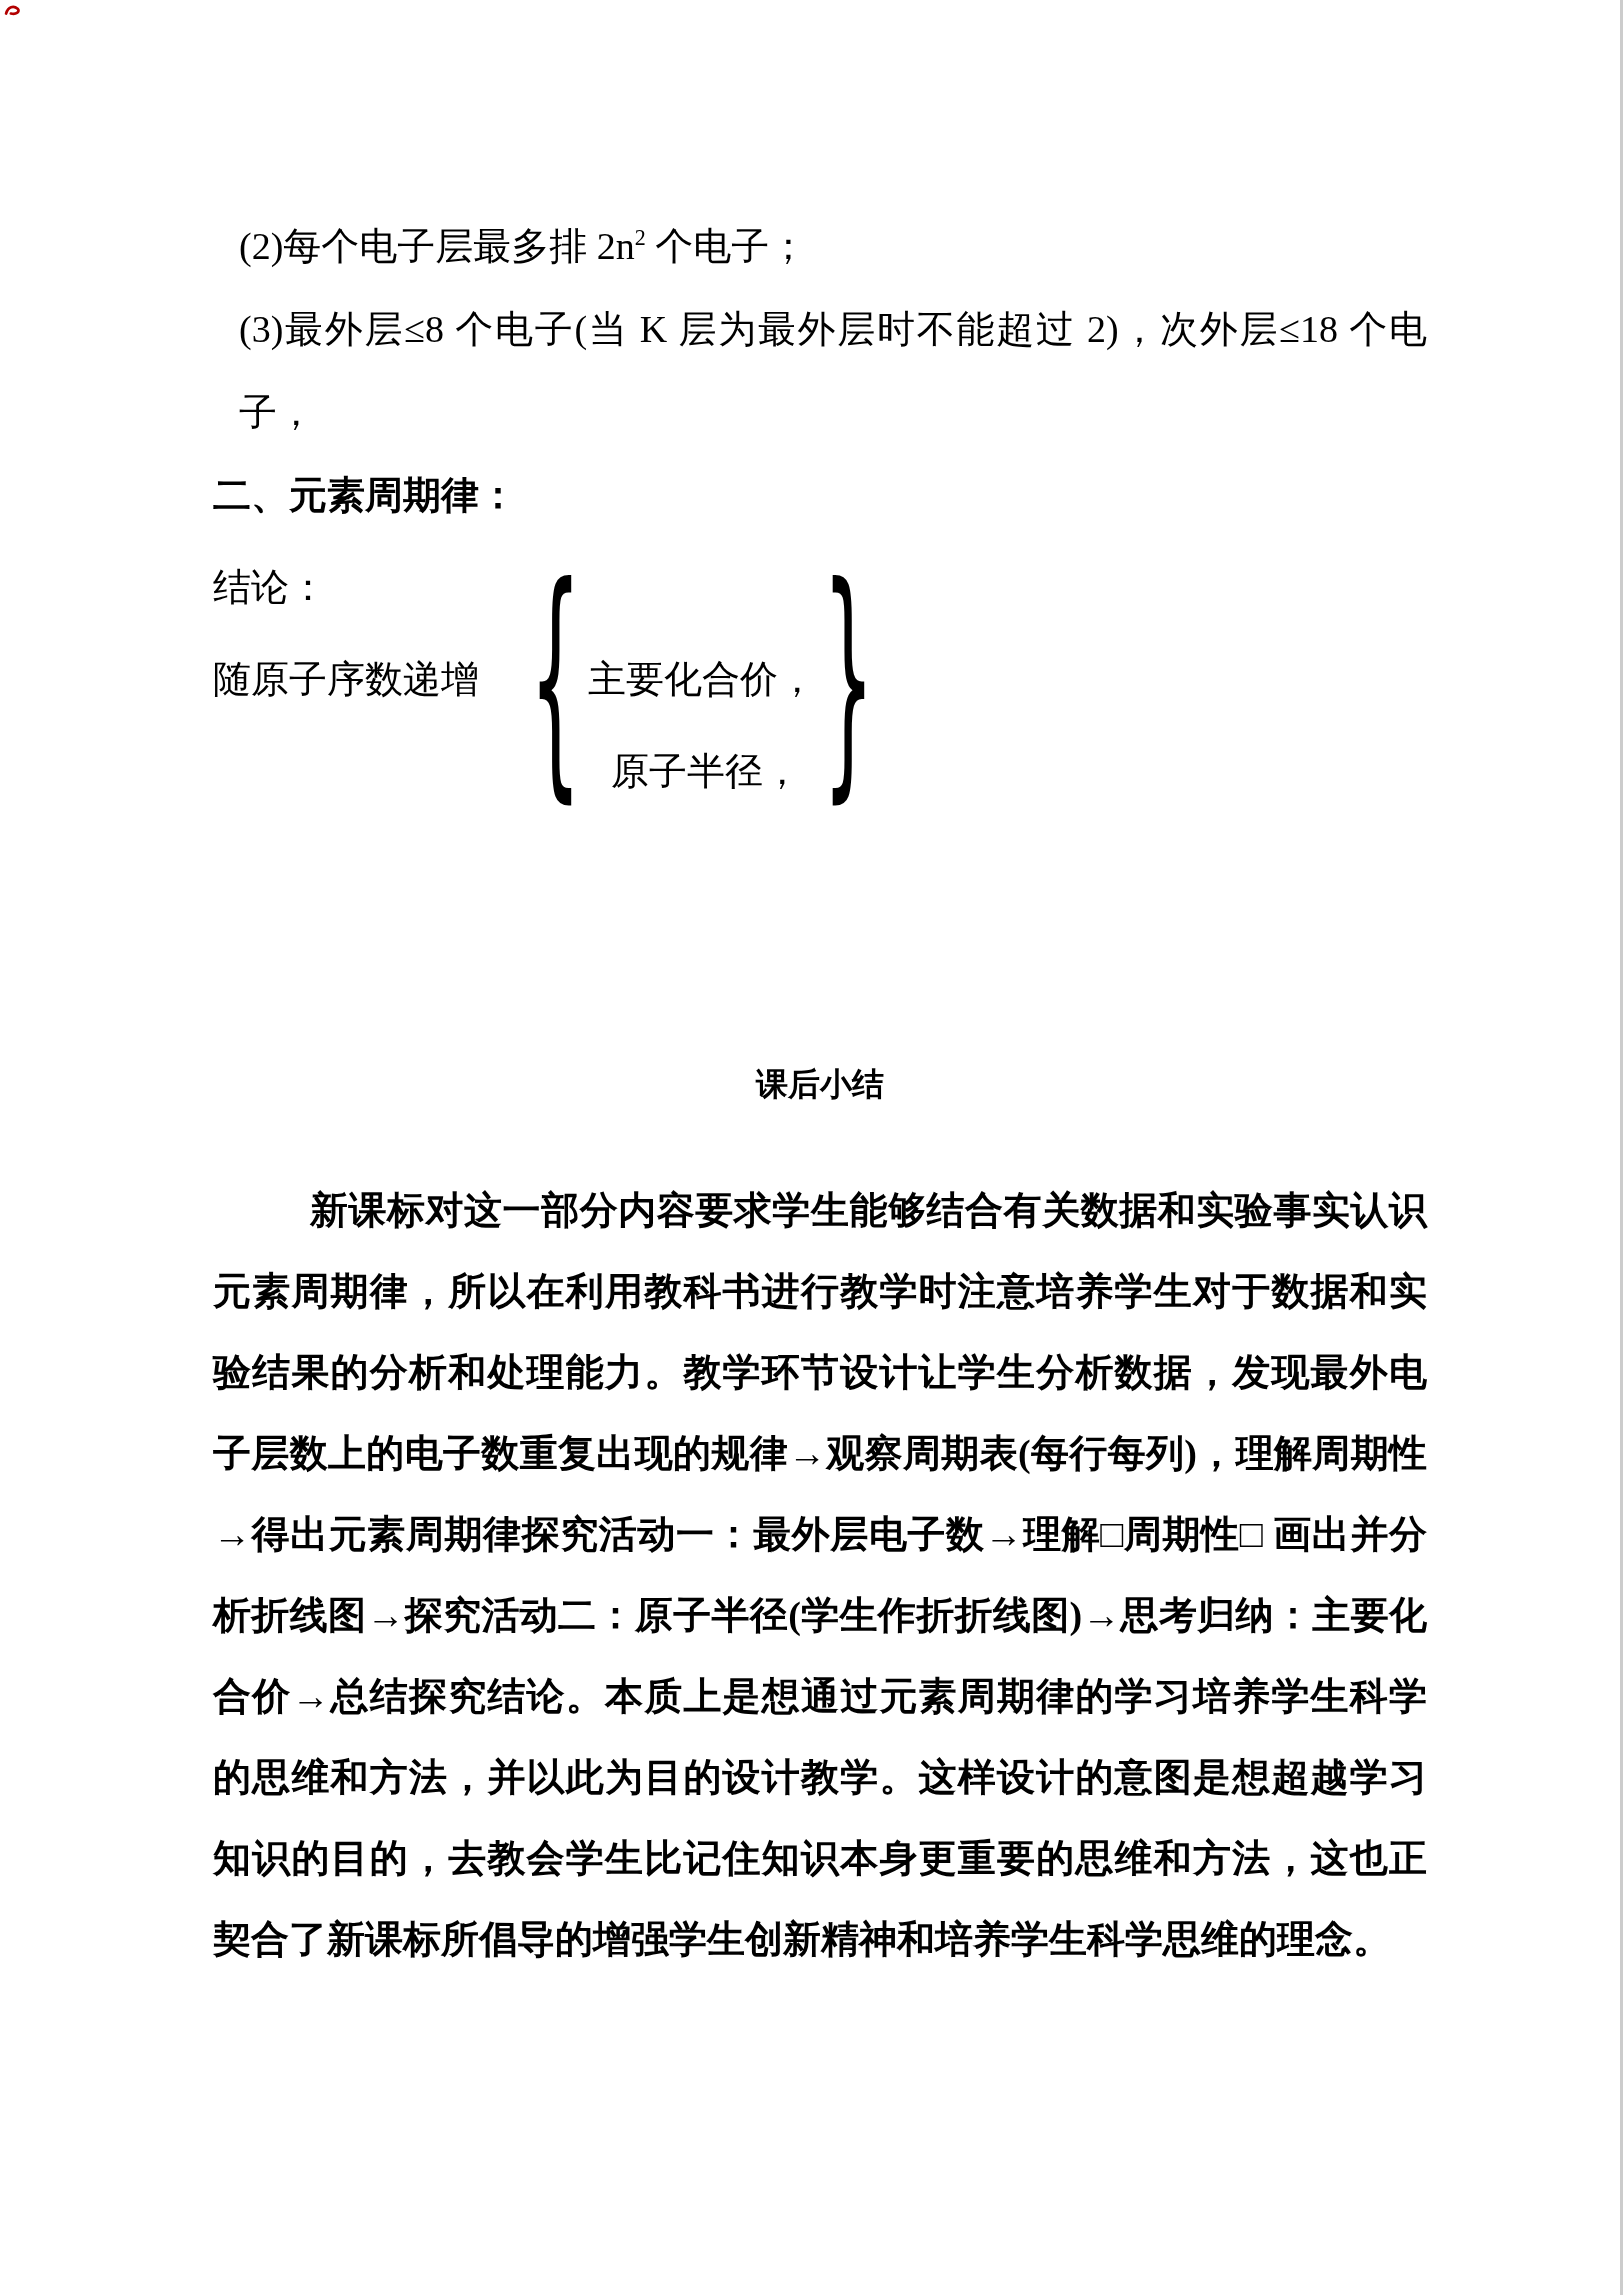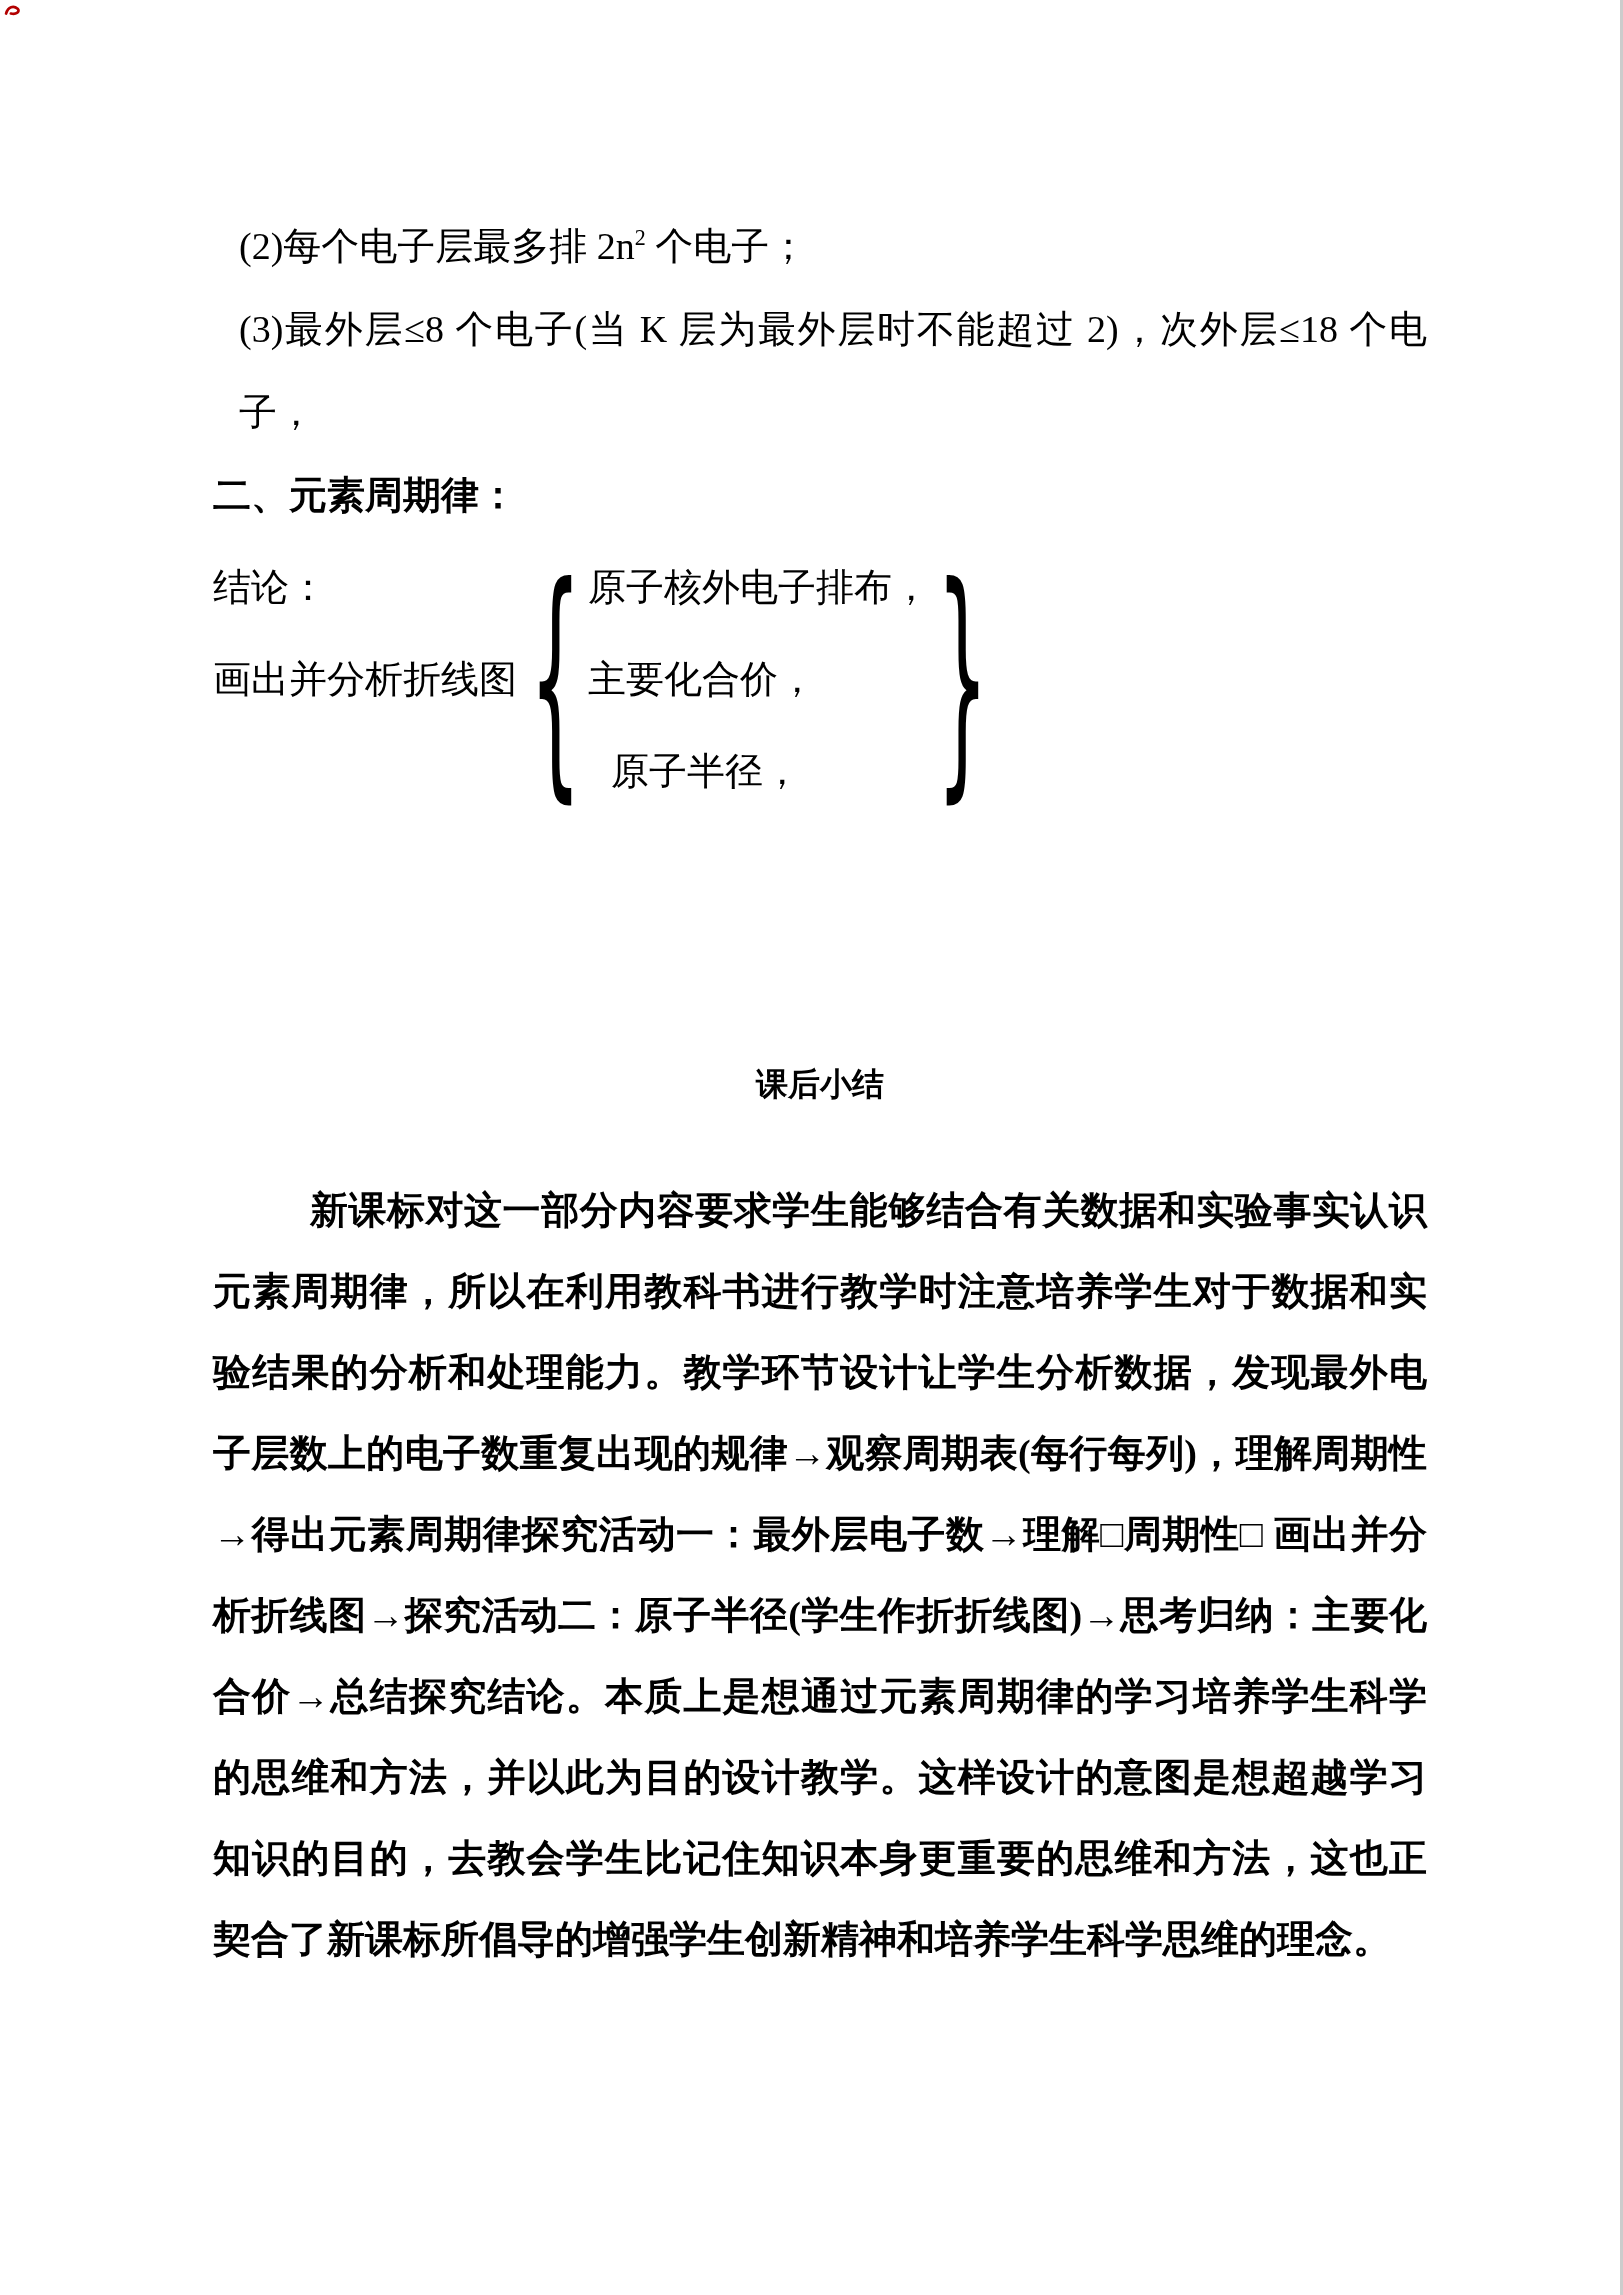--- a/index.html
+++ b/index.html
@@ -105,23 +105,22 @@
   <div class="rule-line">
     <span>(2)每个电子层最多排 2n</span><sup class="exp">2</sup><span> 个电子；</span>
   </div>
 
   <div class="rule-line">(3)最外层≤8 个电子(当 K 层为最外层时不能超过 2)，次外层≤18 个电子，</div>
 
   <div class="h2">二、元素周期律：</div>
 
   <div class="conclusion">
     <div class="c-cell" style="grid-column:1;grid-row:1">结论：</div>
-    <div class="c-cell" style="grid-column:1;grid-row:2">画出并分析折线图</div>
+    <div class="c-cell" style="grid-column:1;grid-row:2">随原子序数递增</div>
     <div class="c-brace" style="grid-column:2">{</div>
-    <div class="c-cell" style="grid-column:3;grid-row:1">原子核外电子排布，</div>
     <div class="c-cell c-item3" style="grid-column:3;grid-row:3">原子半径，</div>
     <div class="c-cell" style="grid-column:3;grid-row:2">主要化合价，</div>
     <div class="c-brace" style="grid-column:4">}</div>
   </div>
 
   <div class="section-title">课后小结</div>
 
   <p class="para para1">新课标对这一部分内容要求学生能够结合有关数据和实验事实认识元素周期律，所以在利用教科书进行教学时注意培养学生对于数据和实验结果的分析和处理能力。教学环节设计让学生分析数据，发现最外电子层数上的电子数重复出现的规律→观察周期表(每行每列)，理解周期性→得出元素周期律探究活动一：最外层电子数→理解□周期性□ 画出并分析折线图→探究活动二：原子半径(学生作折折线图)→思考归纳：主要化合价→总结探究结论。本质上是想通过元素周期律的学习培养学生科学的思维和方法，并以此为目的设计教学。这样设计的意图是想超越学习知识的目的，去教会学生比记住知识本身更重要的思维和方法，这也正契合了新课标所倡导的增强学生创新精神和培养学生科学思维的理念。</p>
 
 

